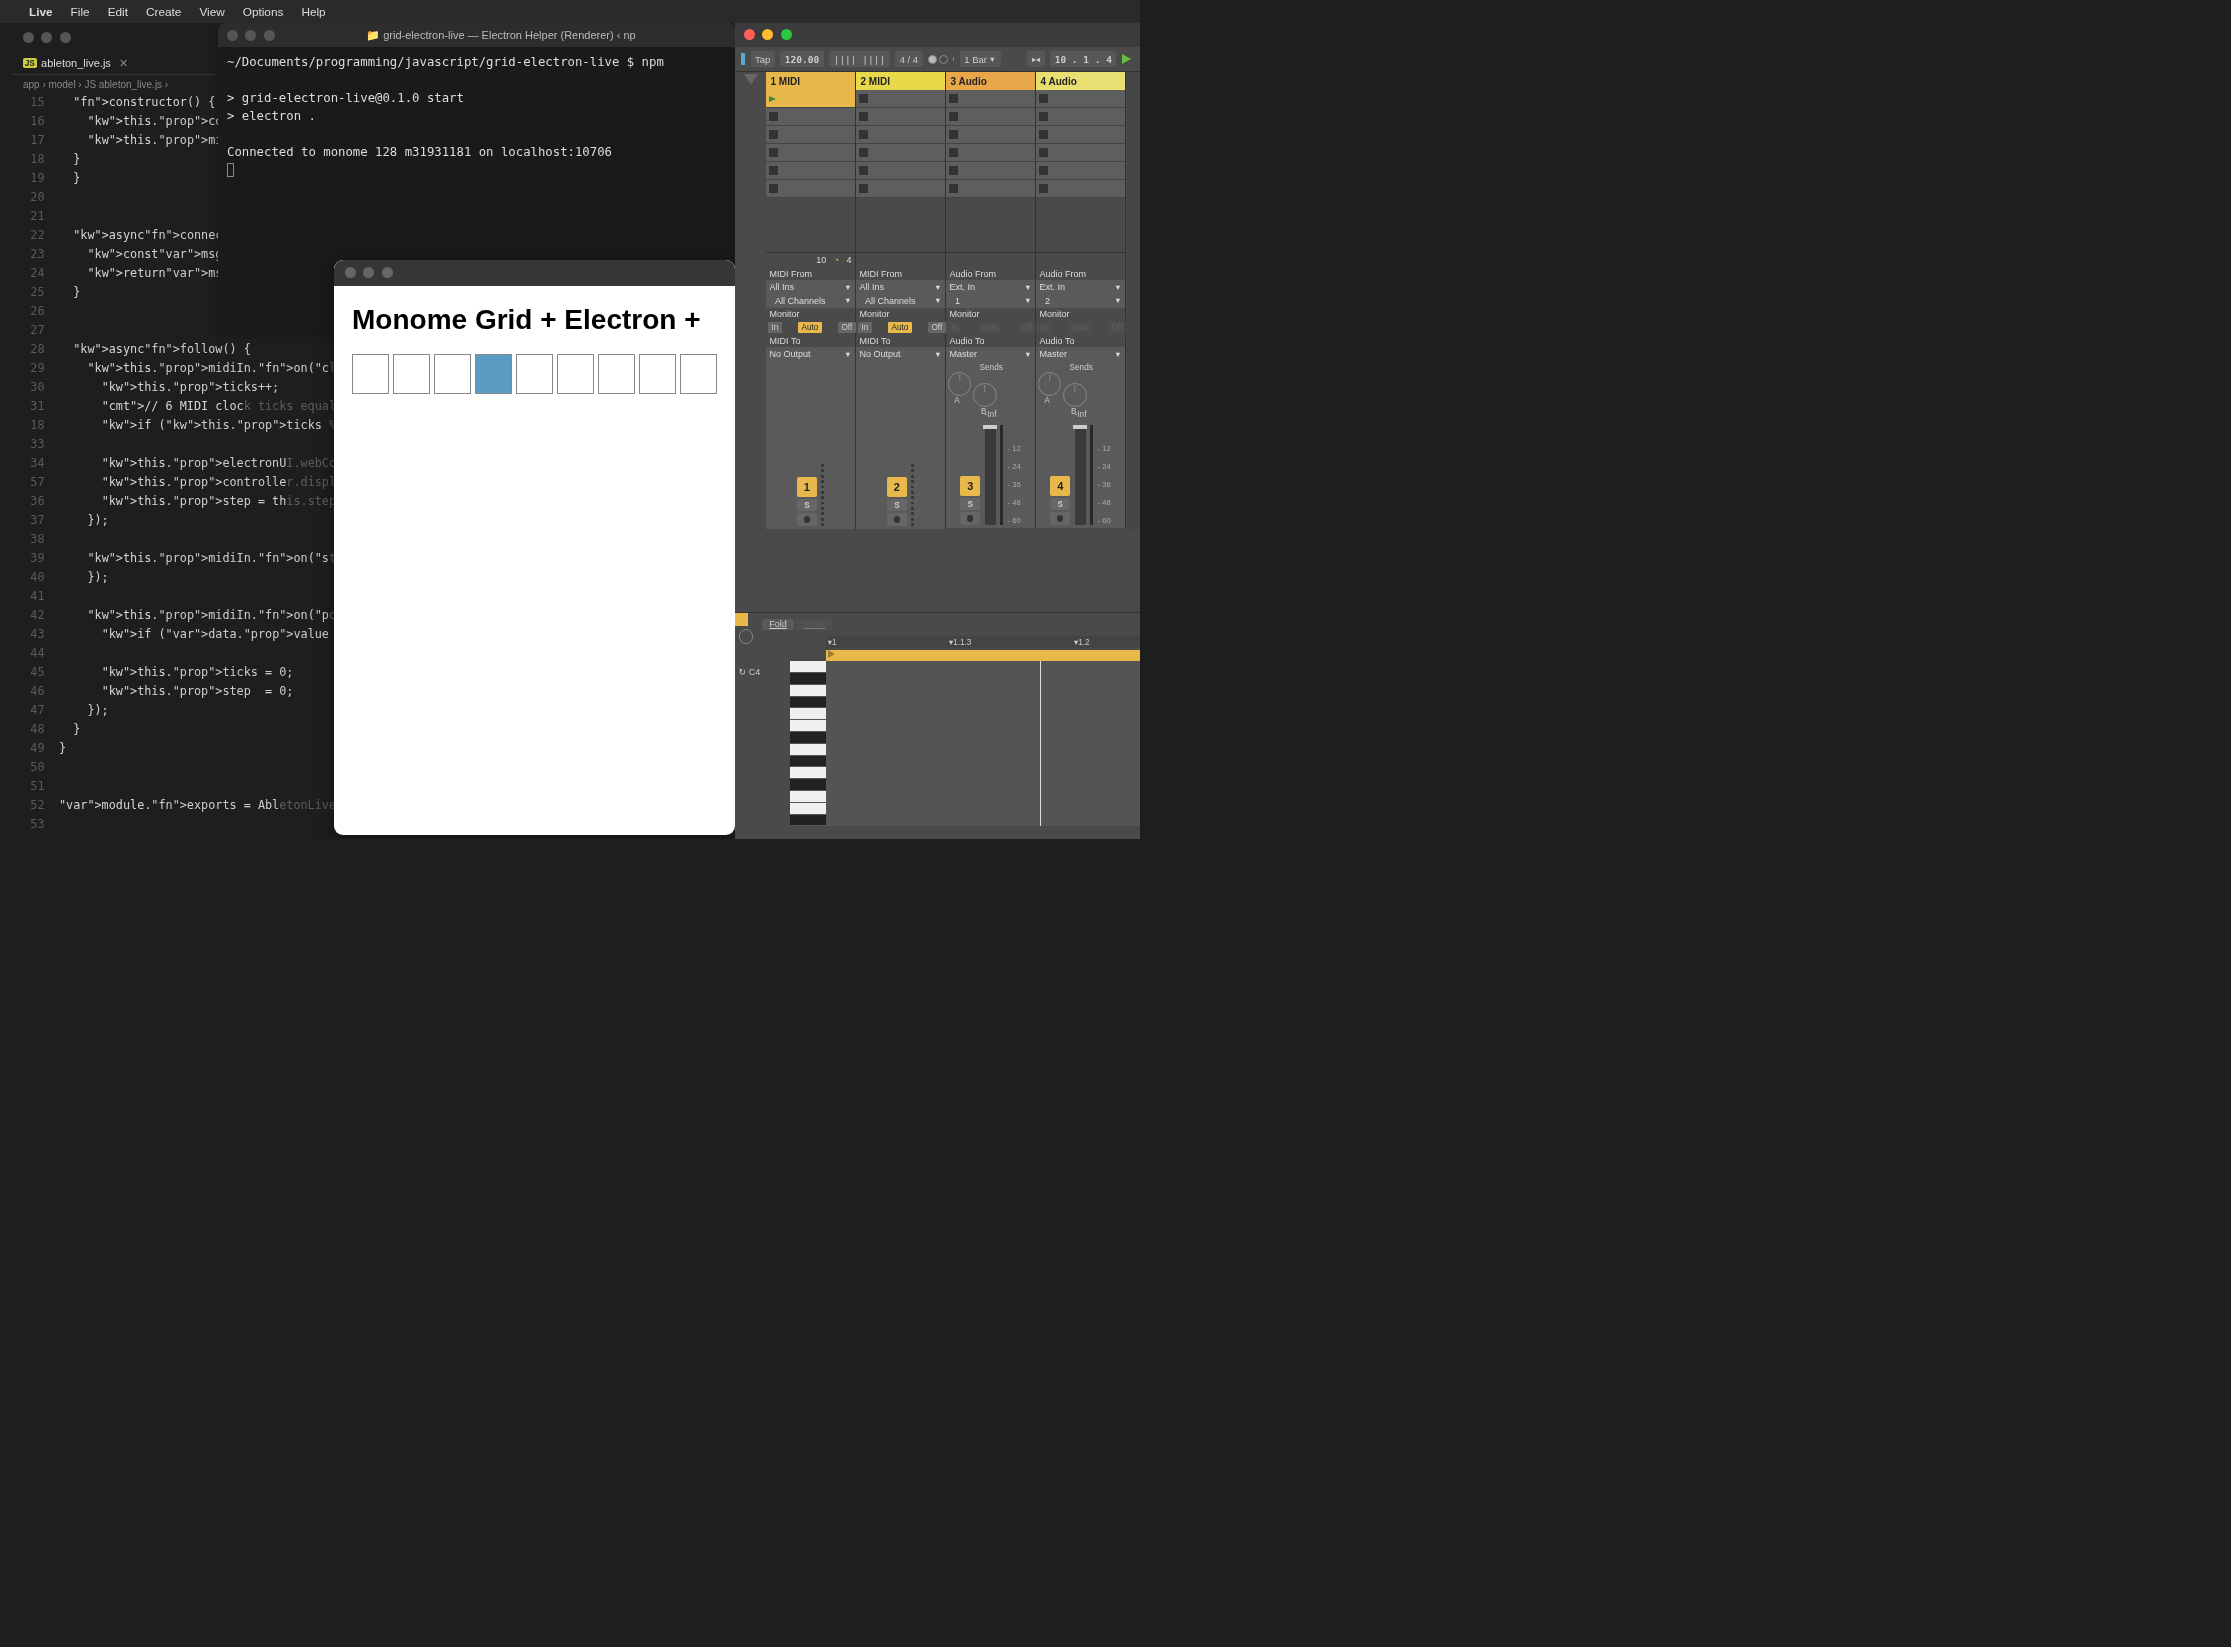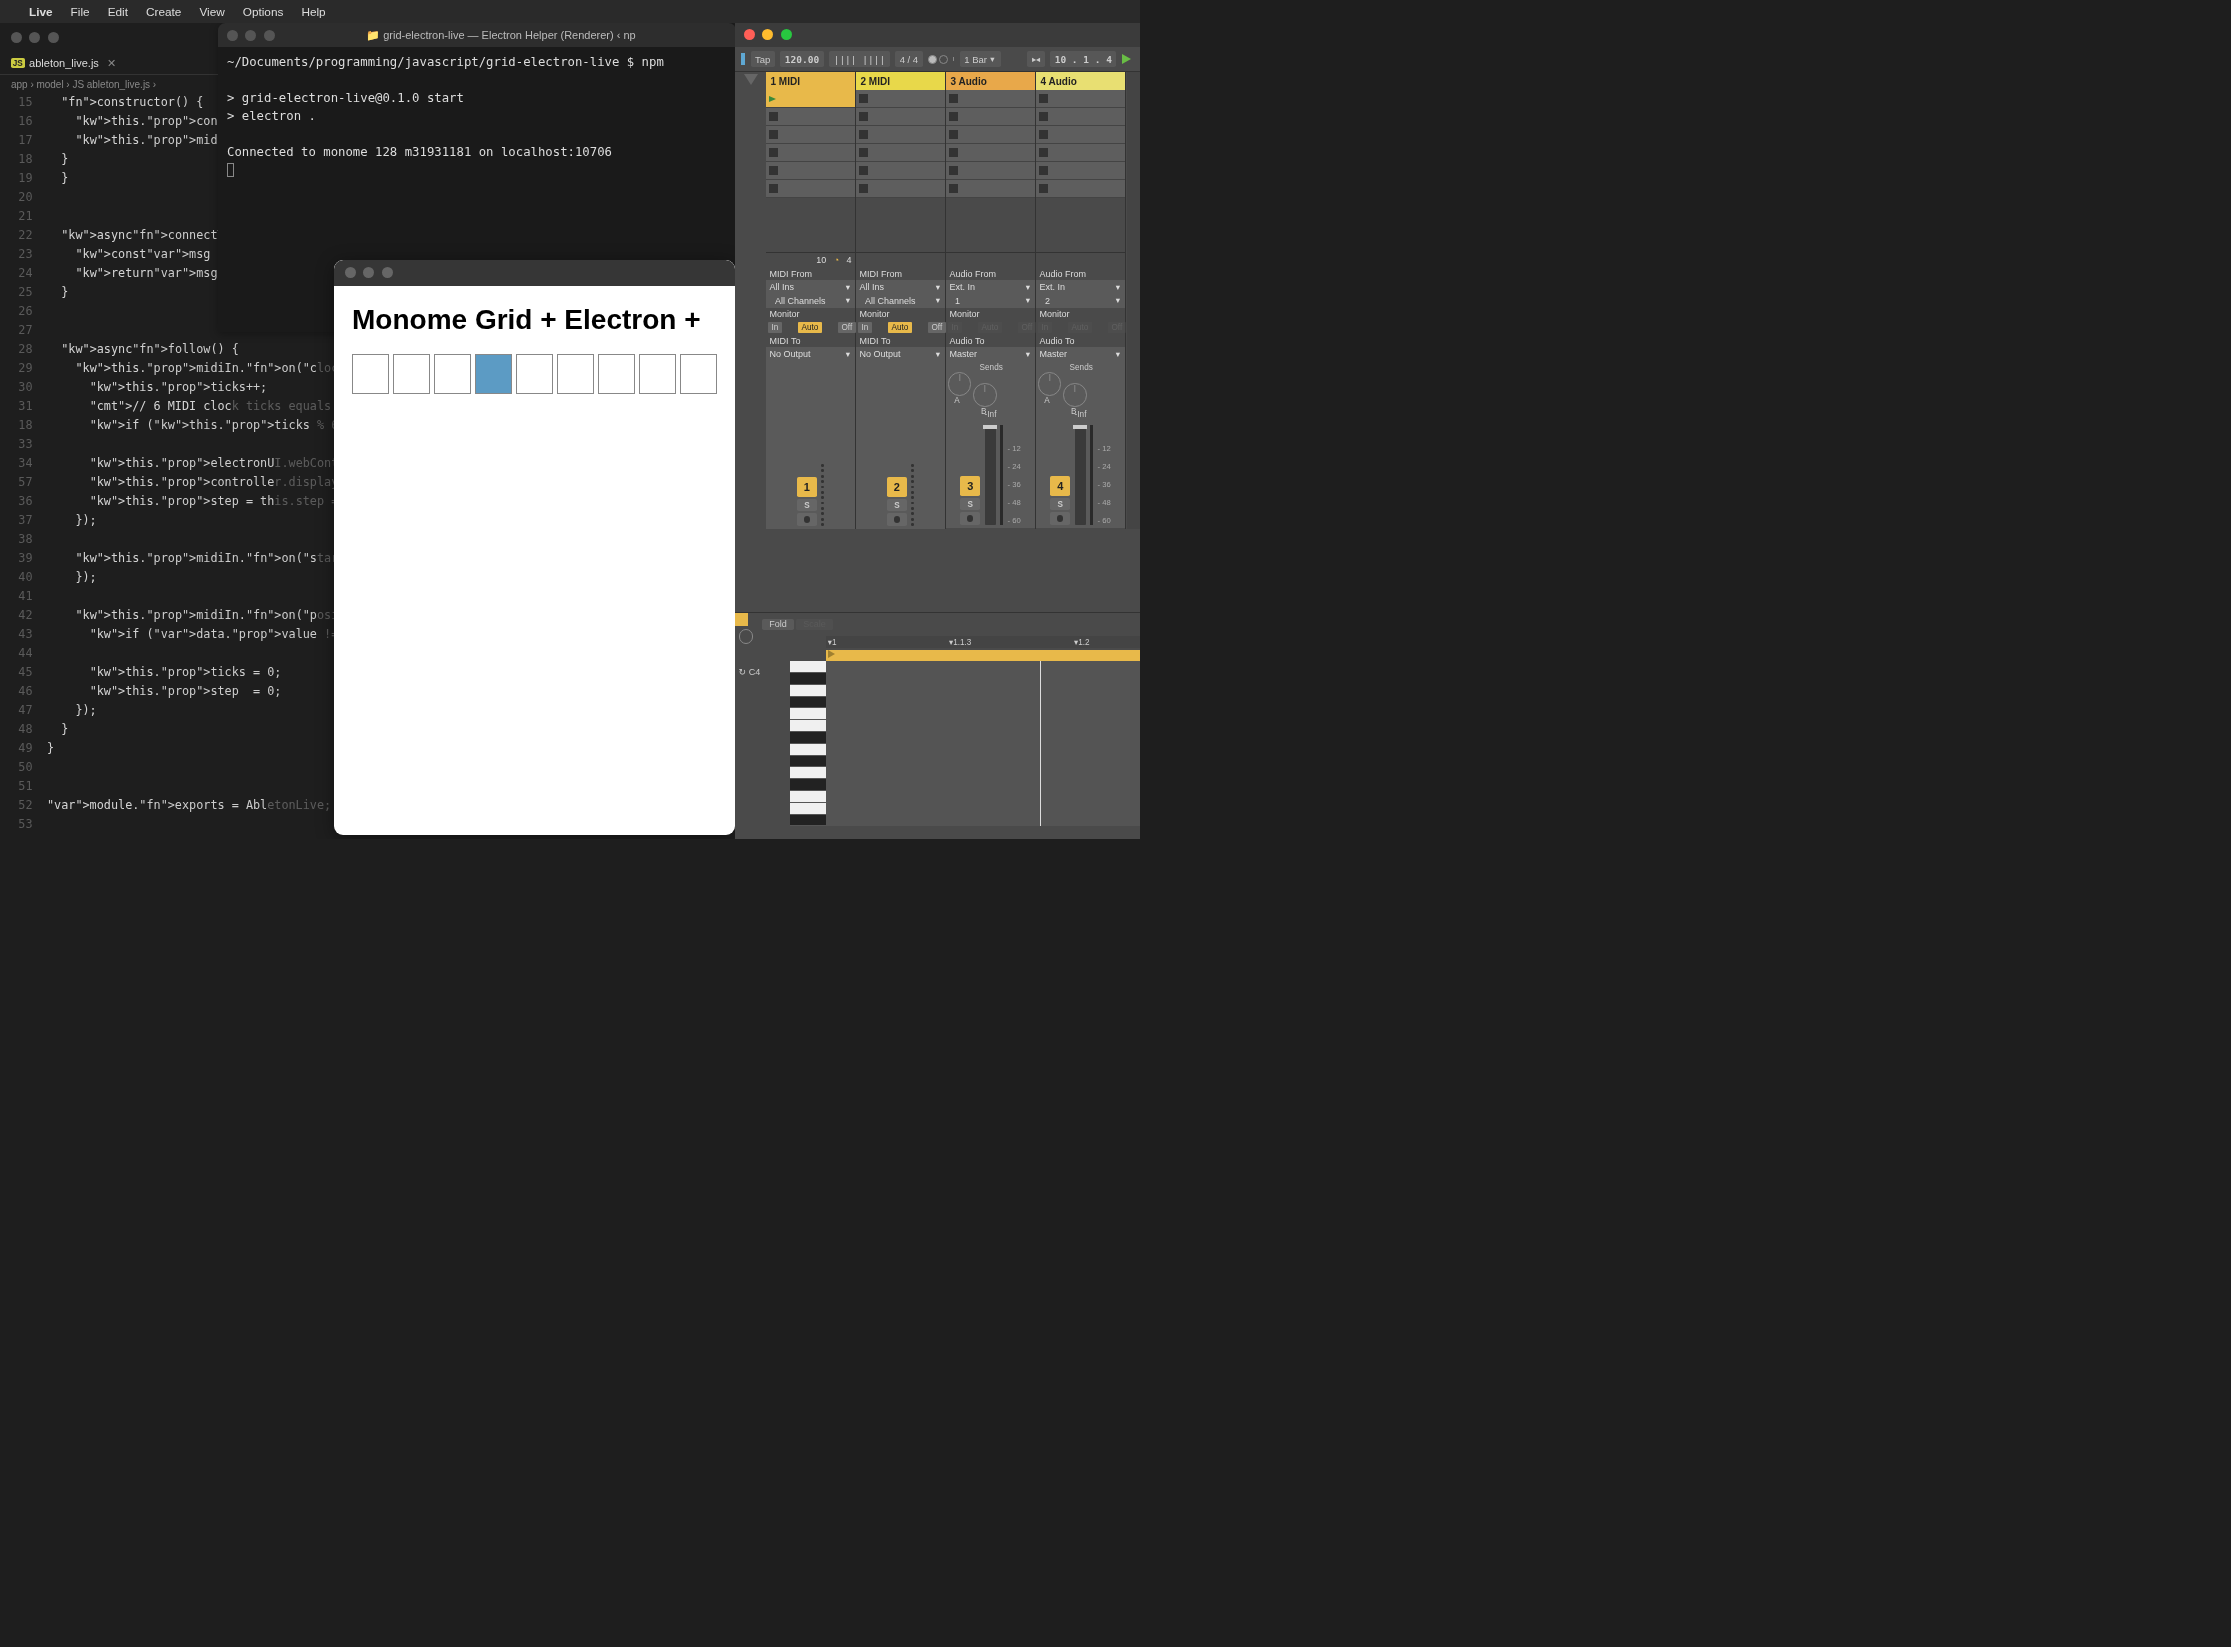--- a/index.html
+++ b/index.html
@@ -5,21 +5,21 @@
 * { margin:0; padding:0; box-sizing:border-box; }
 body { font-family:-apple-system,BlinkMacSystemFont,"Segoe UI",sans-serif; background:#1e1e1e; width:1140px; height:839px; overflow:hidden; position:relative; font-size:11.8px; color:#ccc; }
 
 
 .menubar { position:absolute; top:0; left:0; right:0; height:23px; background:#2a2a2a; display:flex; align-items:center; padding:0 11px; gap:18px; z-index:100; }
 .menubar .apple { font-size:13.6px; }
 .menubar span { color:#ddd; font-size:11.8px; }
 .menubar .bold { font-weight:700; }
 
 
-.vscode { position:absolute; top:23px; left:0; width:218px; bottom:0; background:#1e1e1e; z-index:1; }
+.vscode { position:absolute; top:23px; left:0; width:218px; bottom:0; background:#1e1e1e; z-index:1;padding-left:12px; }
 .vsc-traffic { display:flex; gap:7.3px; padding:9px 11px; }
 .traffic-dot { width:11px; height:11px; border-radius:50%; }
 .vsc-tab { display:flex; align-items:center; gap:4.5px; padding:4.5px 11px; background:#1e1e1e; border-bottom:0.9px solid #333; }
 .vsc-tab .js-ico { background:#cbcb41; color:#222; font-size:8.2px; font-weight:700; padding:0.9px 1.8px; border-radius:1.8px; }
 .vsc-tab .fname { color:#ddd; font-size:11px; }
 .vsc-tab .close { color:#888; font-size:11px; margin-left:3.6px; }
 .vsc-crumb { padding:3.6px 11px; font-size:10px; color:#888; display:flex; gap:2.7px; align-items:center; }
 .code-area { font-family:Menlo,Monaco,monospace; font-size:11.8px; line-height:19px;margin-left:6px; }
 .line { display:flex; white-space:pre; }
 .line .num { width:41px; text-align:right; color:#5a5a5a; padding-right:14.5px; flex-shrink:0; }
@@ -88,21 +88,21 @@
 .mdot { width:2.7px; height:2.7px; background:#333; border-radius:50%; }
 .fader-slot { width:11px; height:100px; background:#3a3a3a; position:relative; border-radius:0.9px; }
 .fader-hand { position:absolute; width:14.5px; height:4.5px; background:#ccc; left:-1.8px; top:0; }
 .meter-bar { width:2.7px; height:100px; background:#2a2a2a; }
 .db-scale { display:flex; flex-direction:column; gap:9px; font-size:7.7px; color:#aaa; }
 .btm-ctrls { display:flex; flex-direction:column; gap:1.8px; align-items:center; }
 
 
 .clip-ed { position:absolute; bottom:0; left:0; right:0; height:227px; background:#4a4a4a; border-top:1.8px solid #333; }
 .ce-corner { position:absolute; top:0; left:0; width:12.7px; height:12.7px; background:#e8b94a; }
-.ce-toolbar { padding:5.5px 27px; display:flex; gap:1.8px; }
+.ce-toolbar { padding:5.5px 27px; display:flex; gap:1.8px;text-decoration:underline; }
 .ce-tbtn { font-size:9px; padding:0.9px 7.3px; background:#5a5a5a; color:#ccc; border-radius:1.8px; }
 .ce-tbtn.dim { color:#777; }
 .ce-ruler { height:12.7px; background:#444; margin-left:91px; position:relative; font-size:8.2px; color:#ccc; }
 .ce-ruler span { position:absolute; top:0.9px; }
 .ce-clip-strip { height:11px; background:#e8b94a; margin-left:91px; margin-top:1.8px; }
 .ce-body { display:flex; margin-top:0; }
 .ce-side { width:91px; display:flex; }
 .ce-note-lbl { width:55px; font-size:9px; color:#ccc; padding:5.5px 3.6px; display:flex; gap:2.7px; align-items:flex-start; }
 .ce-loop { font-size:9px; }
 .piano { width:36px; }

